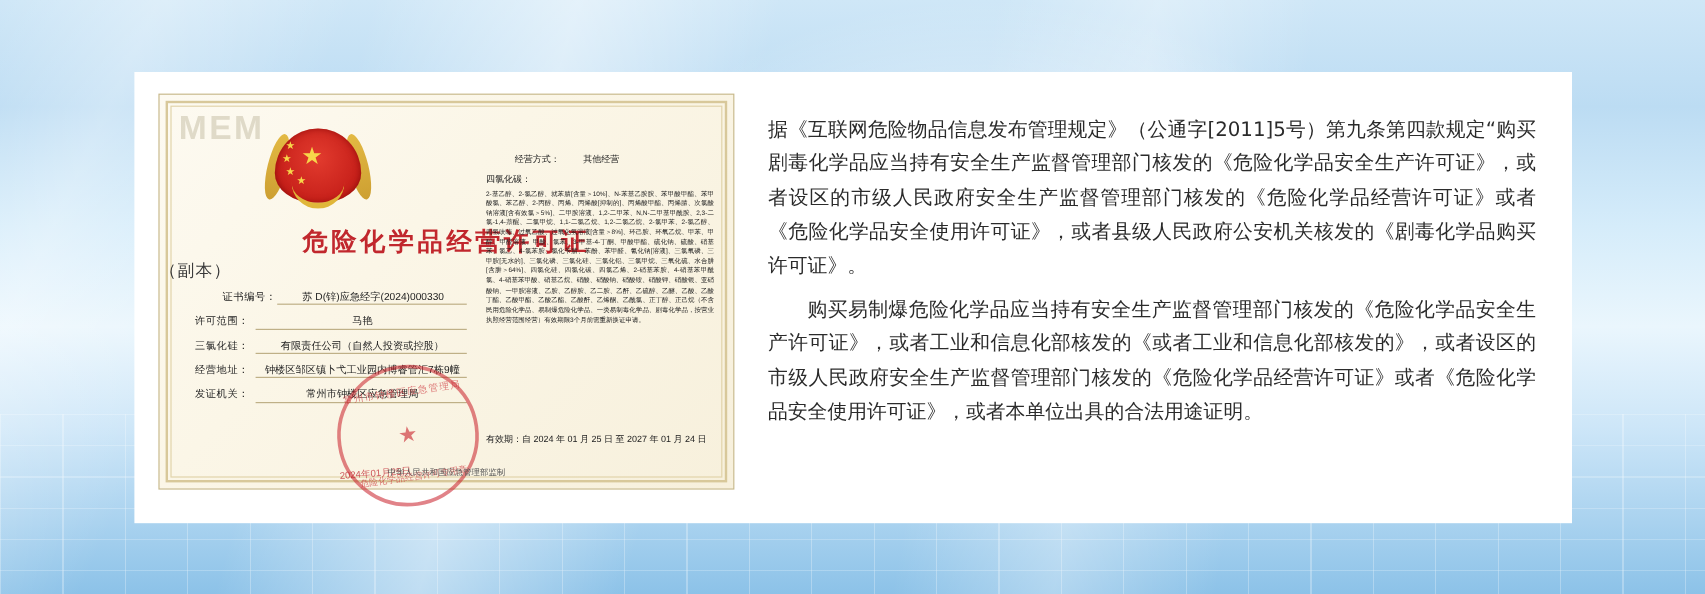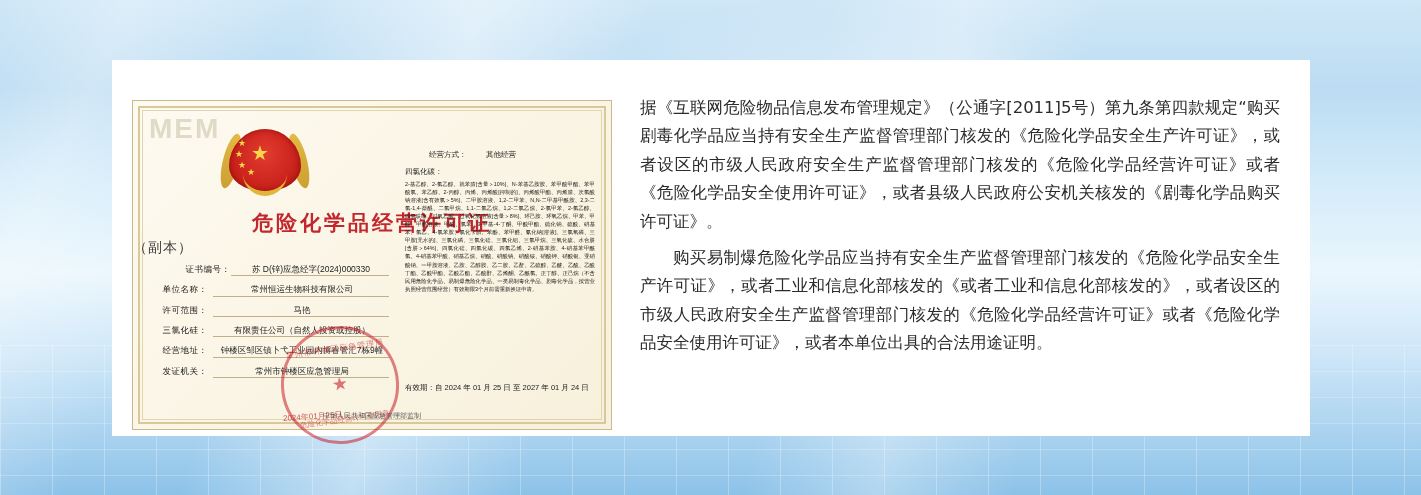--- a/index.html
+++ b/index.html
@@ -82,21 +82,21 @@
     width: 1198px;
     height: 376px;
     background: #ffffff;
     box-shadow: 0 0 0 0 rgba(0,0,0,0);
   }
 
   
   .cert {
     position: absolute;
     left: 20px;
-    top: 40px;
+    top: 18px;
     width: 480px;
     height: 330px;
     background: linear-gradient(135deg,#fdfaf1 0%, #fbf6e7 40%, #f7f0dc 100%);
     border: 1px solid #c9b98b;
     box-sizing: border-box;
   }
   .cert-inner {
     position: absolute;
     inset: 5px;
     border: 2px solid #d8c89a;
@@ -321,24 +321,20 @@
 
       <div class="cert-title">危险化学品经营许可证</div>
       <div class="cert-subtitle">（副本）</div>
 
       <div class="cert-fields">
         <div class="fld num">
           <div class="k">证书编号：</div>
           <div class="v">苏 D(锌)应急经字(2024)000330</div>
         </div>
         <div class="fld">
-          <div class="k">单位名称：</div>
-          <div class="v">常州恒运生物科技有限公司</div>
-        </div>
-        <div class="fld">
           <div class="k">许可范围：</div>
           <div class="v">马艳</div>
         </div>
         <div class="fld">
           <div class="k">三氯化硅：</div>
           <div class="v">有限责任公司（自然人投资或控股）</div>
         </div>
         <div class="fld">
           <div class="k">经营地址：</div>
           <div class="v">钟楼区邹区镇卜弋工业园内博睿管汇7栋9幢</div>

